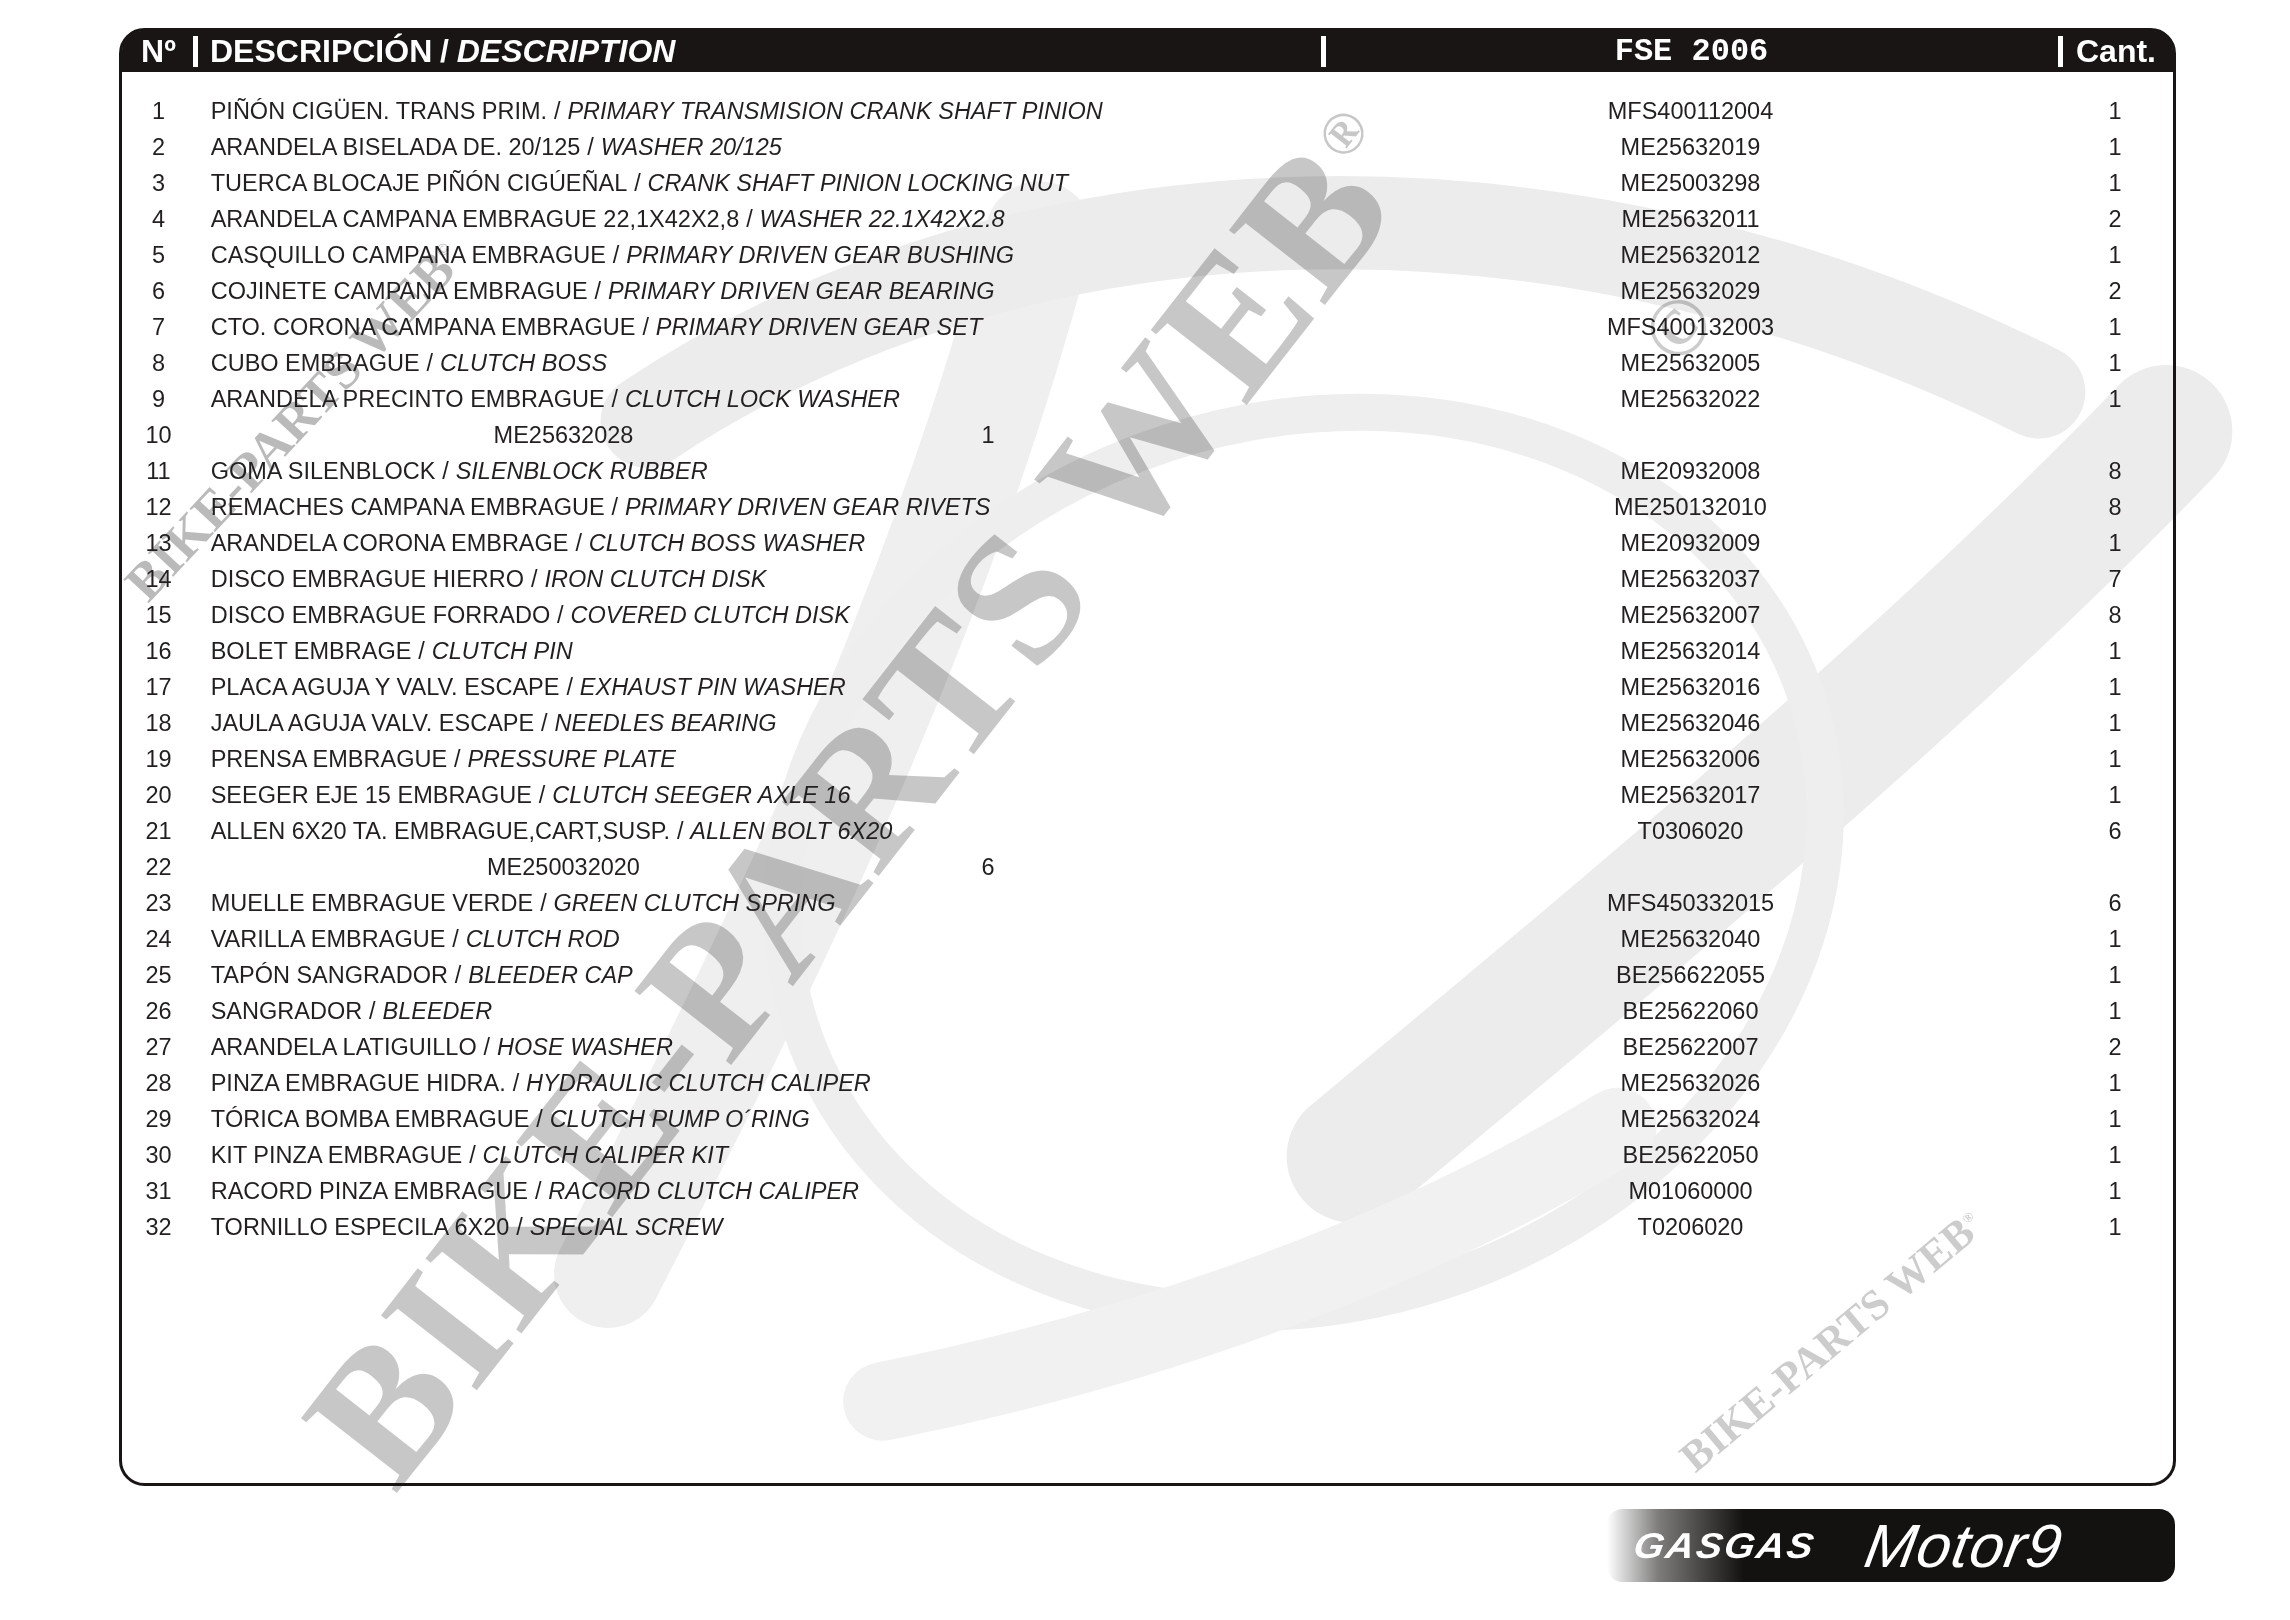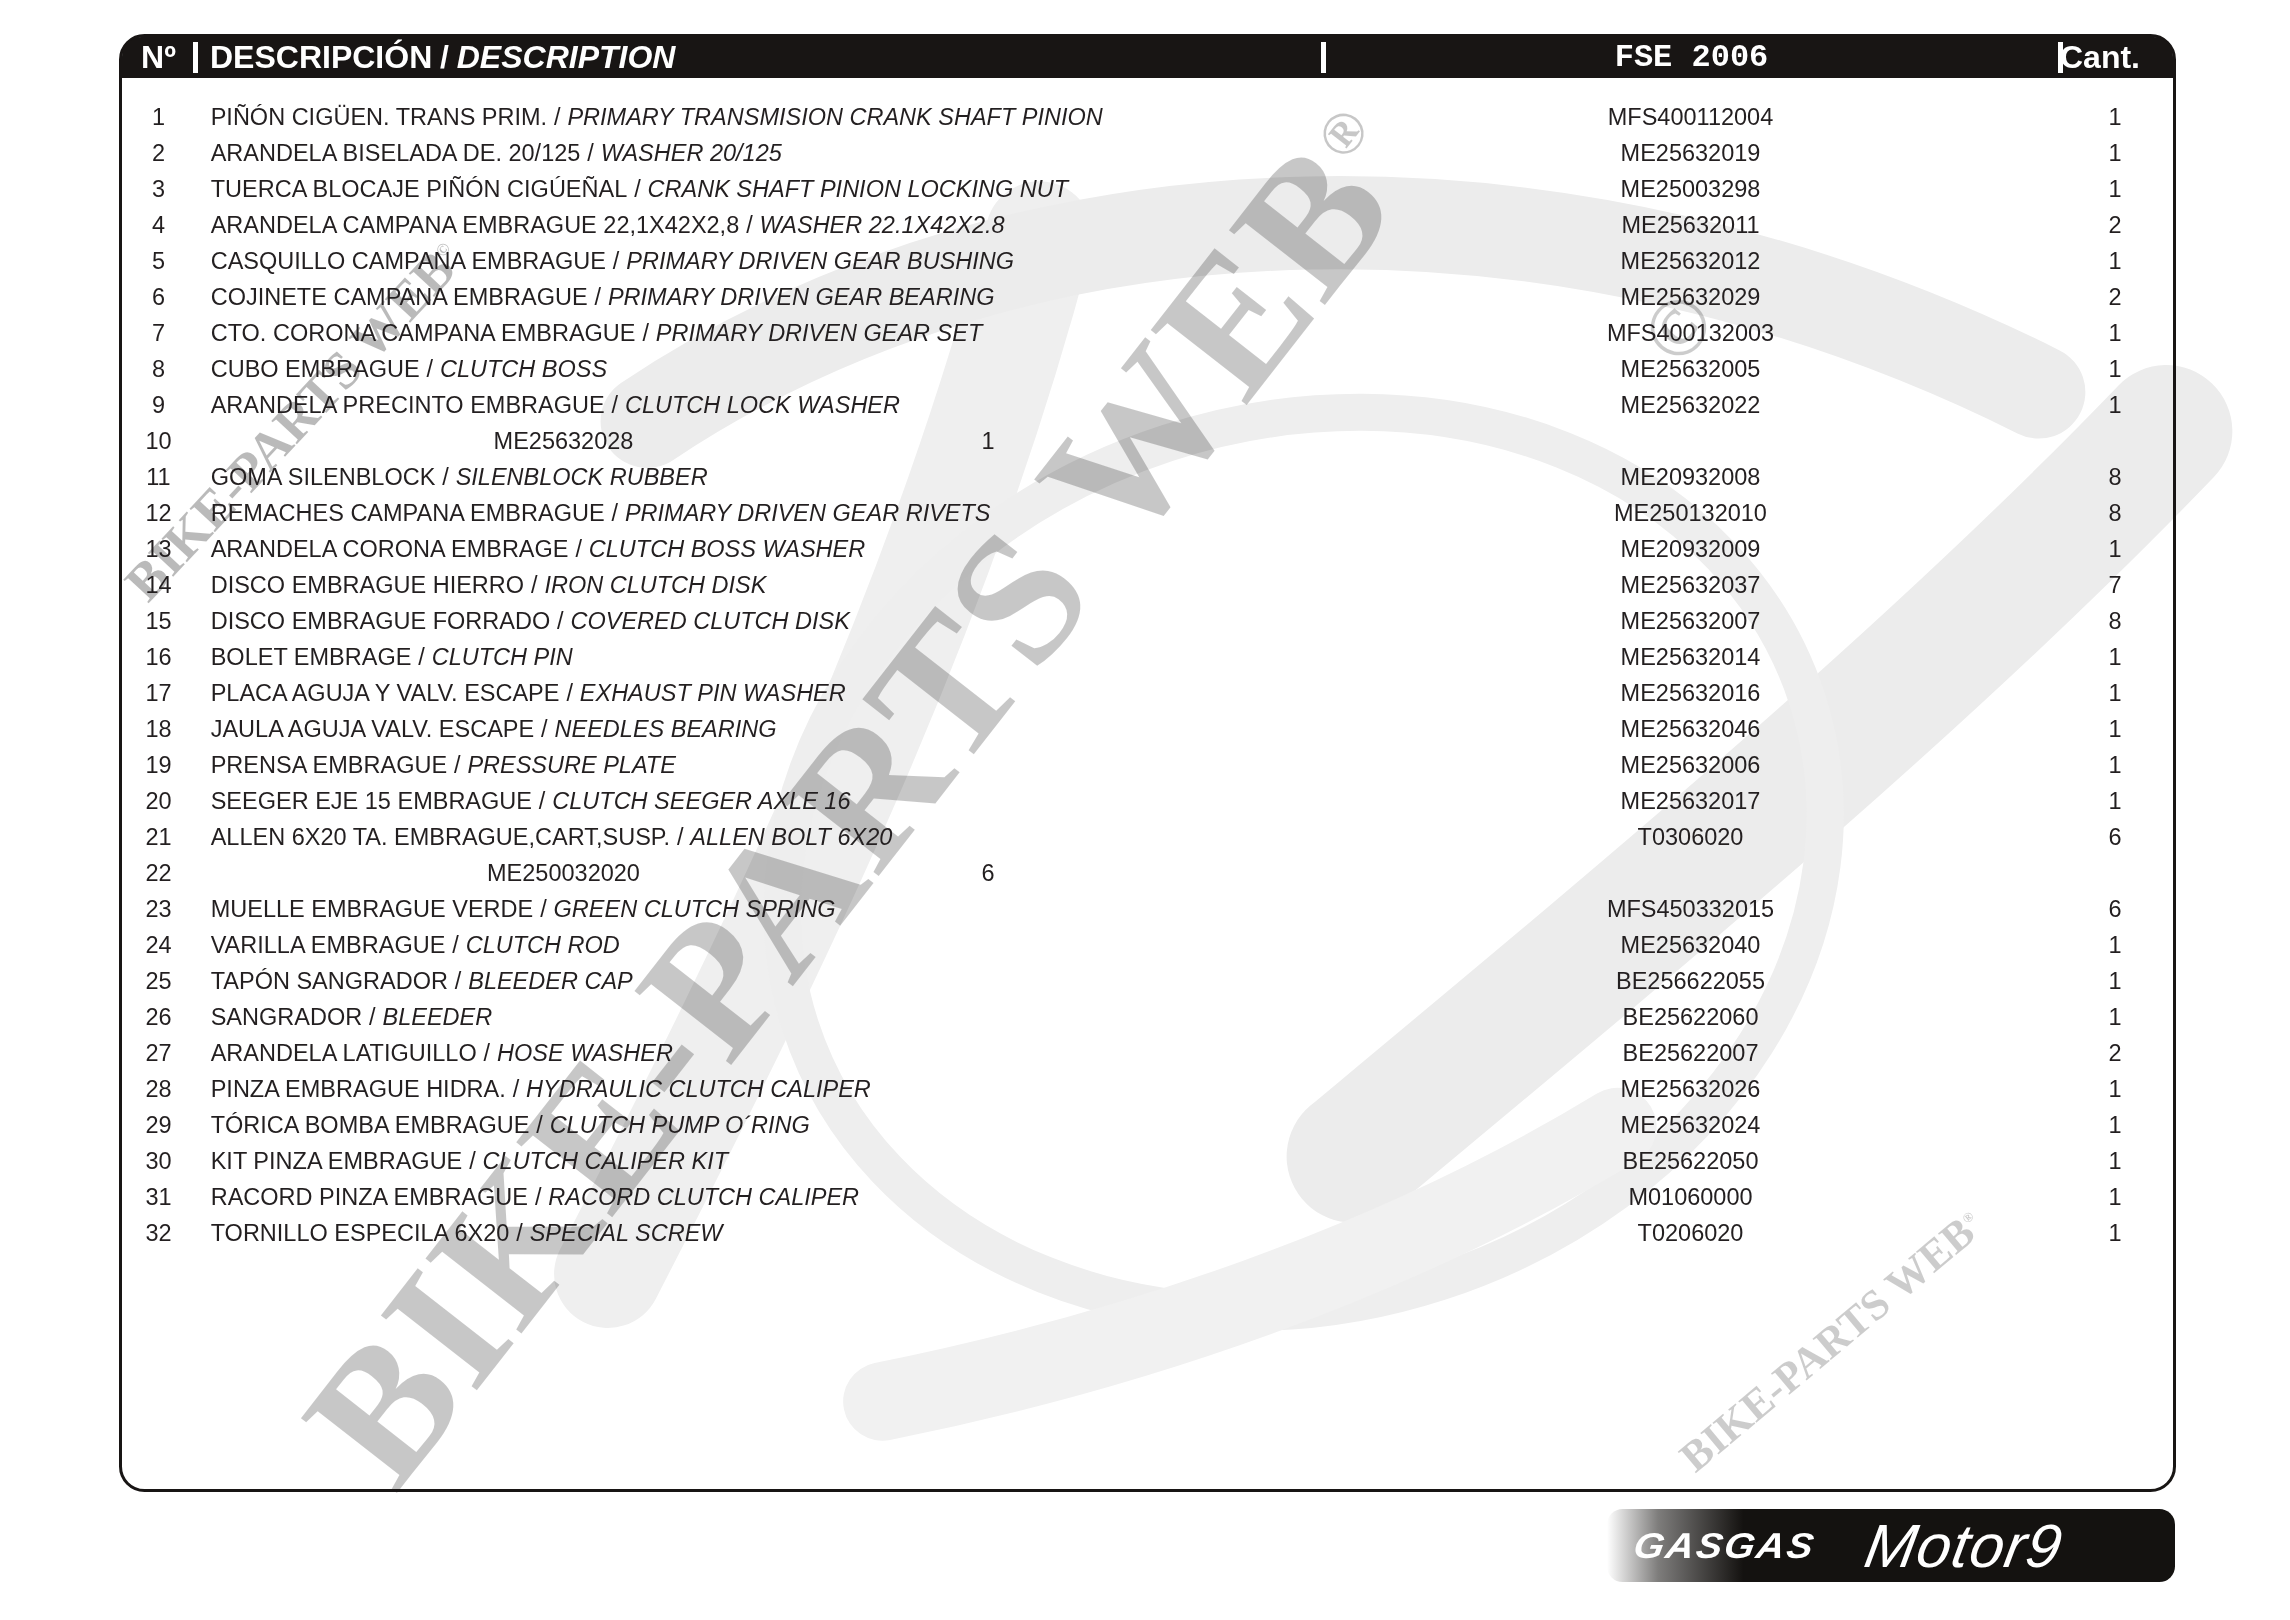--- a/index.html
+++ b/index.html
@@ -15,31 +15,31 @@
   .wm-main{left:863px;top:794px;font-size:186px;color:rgba(0,0,0,0.22);letter-spacing:2.9px;
            transform:translate(-50%,-50%) rotate(-52deg);}
   .wm-topleft{left:294px;top:421px;font-size:53px;color:rgba(0,0,0,0.27);
            transform:translate(-50%,-50%) rotate(-47deg);}
   .wm-bottomright{left:1831px;top:1341px;font-size:43px;color:rgba(0,0,0,0.20);
            transform:translate(-50%,-50%) rotate(-40deg);}
   .wm-frag{left:1678px;top:328px;font-size:82px;color:rgba(0,0,0,0.20);
            transform:translate(-50%,-50%) rotate(-50deg);font-family:"Liberation Serif",serif;}
 
   
-  .tframe{position:absolute;left:119px;top:34px;width:2057px;height:1458px;z-index:3;
+  .tframe{position:absolute;left:119px;top:28px;width:2057px;height:1458px;z-index:3;
           border:3.9px solid #181514;border-radius:25.5px;box-sizing:border-box;background:transparent;}
   .thead{position:absolute;left:0;top:0;width:100%;height:41px;background:#181514;
          border-radius:19.6px 19.6px 0 0;color:#fff;font-weight:bold;font-size:32px;line-height:41px;}
   .thead .vsep{position:absolute;top:4.9px;height:31px;width:4.9px;background:#fff;}
   .sep1{left:71px;} .sep2{left:1199px;} .sep3{left:1936px;}
   .h-no{position:absolute;left:0;width:73px;text-align:center;}
   .h-desc{position:absolute;left:88px;}
   .h-desc .en{font-style:italic;}
   .h-model{position:absolute;left:1201px;width:737px;text-align:center;font-family:Liberation Mono, monospace;}
-  .h-qty{position:absolute;left:1938px;width:112px;text-align:left;}
+  .h-qty{position:absolute;left:1938px;width:112px;text-align:center;}
   .hsl{padding:0 7.8px;}
 
   .tbody{position:absolute;left:0;top:41px;width:2049px;padding-top:21.6px;}
   .row{display:flex;height:36px;align-items:center;font-size:23.5px;white-space:nowrap;}
   .c-no{width:73px;text-align:center;flex:0 0 auto;}
   .c-desc{flex:1 1 auto;padding-left:15.7px;overflow:visible;}
   .c-desc .sl{margin:0 6.9px;}
   .c-desc .en{font-style:italic;}
   .c-ref{width:737px;text-align:center;flex:0 0 auto;}
   .c-qty{width:112px;text-align:center;flex:0 0 auto;}

